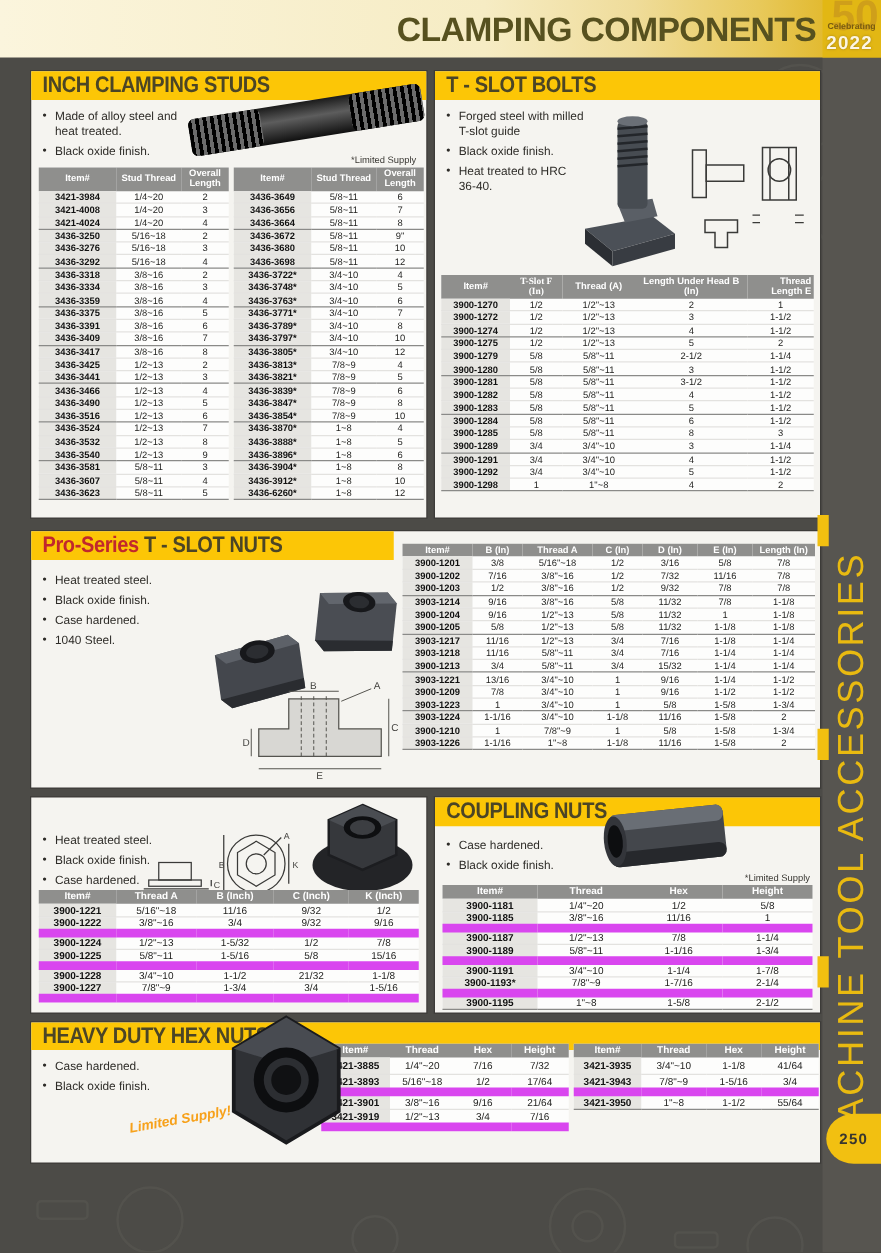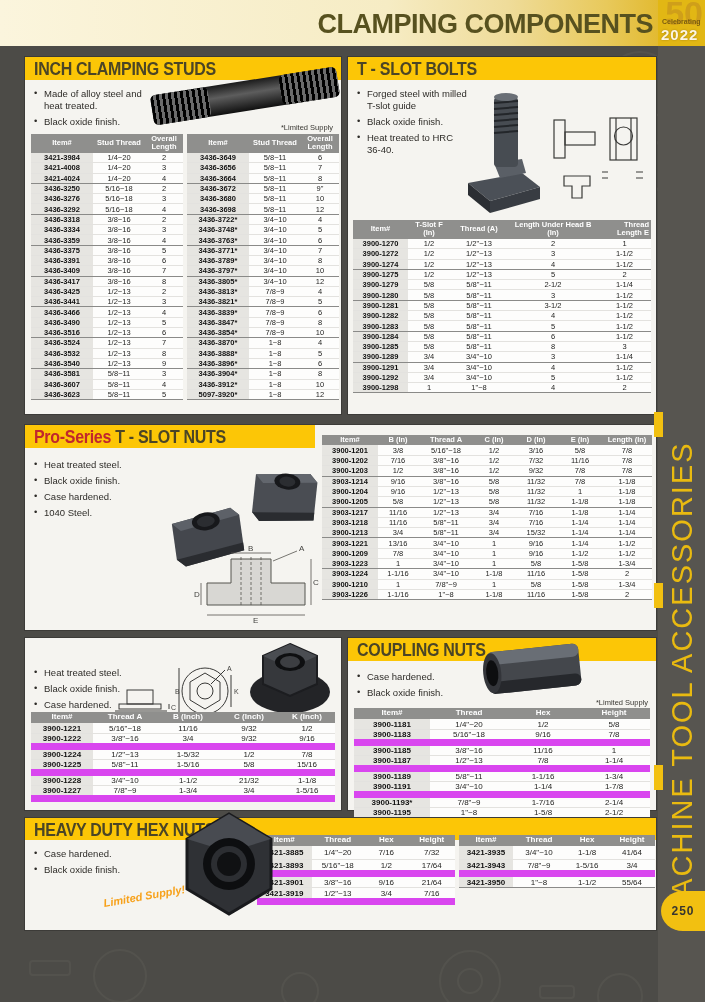--- a/index.html
+++ b/index.html
@@ -51,21 +51,21 @@
   .g3 tbody tr:nth-child(3n) td { border-bottom:1px solid #8a8a88; }
   .g2 tbody tr:nth-child(2n) td { border-bottom:7px solid #d946ef; }
   .fs7 { font-size:7.5px; } .fs7 th { font-size:7.5px; } .fs7 td { height:10.3px; }
   .fs8 { font-size:8px; }  .fs8 th { font-size:8px; }  .fs8 td { height:11px; }
   .fs8h td { height:14px; }
 
   
   .studs-t td:first-child, .studs-t th:first-child { width:62px; }
   .studs-t td:nth-child(2), .studs-t th:nth-child(2) { width:52px; }
   .studs-t td:nth-child(3), .studs-t th:nth-child(3) { width:38px; }
-  .tslot-t th:nth-child(1){width:55px;} .tslot-t th:nth-child(2){width:42px;}
+  .tslot-t th:nth-child(1){width:55px;} .tslot-t th:nth-child(2){width:42px;font-family:Liberation Serif, serif;}
   .tslot-t th:nth-child(3){width:58px;} .tslot-t th:nth-child(4){width:90px;} .tslot-t th:nth-child(5){width:53px;text-align:right;}
   .pro-t th:nth-child(1){width:56px;} .pro-t th:nth-child(2){width:40px;} .pro-t th:nth-child(3){width:56px;}
   .pro-t th:nth-child(4){width:40px;} .pro-t th:nth-child(5){width:44px;} .pro-t th:nth-child(6){width:44px;}
   .pro-t th:nth-child(7){width:50px;}
   .flg-t th:nth-child(1){width:62px;} .flg-t th:nth-child(2){width:64px;} .flg-t th:nth-child(3){width:62px;}
   .flg-t th:nth-child(4){width:60px;} .flg-t th:nth-child(5){width:56px;}
   .cpl-t th:nth-child(1){width:76px;} .cpl-t th:nth-child(2){width:78px;}
   .cpl-t th:nth-child(3){width:70px;} .cpl-t th:nth-child(4){width:72px;}
   .hvy-t th:nth-child(1){width:54px;} .hvy-t th:nth-child(2){width:52px;}
   .hvy-t th:nth-child(3){width:44px;} .hvy-t th:nth-child(4){width:46px;}
@@ -378,21 +378,21 @@
           <td>3436-3904*</td>
           <td>1~8</td>
           <td>8</td>
         </tr>
         <tr>
           <td>3436-3912*</td>
           <td>1~8</td>
           <td>10</td>
         </tr>
         <tr>
-          <td>5097-3920*</td>
+          <td>3436-6260*</td>
           <td>1~8</td>
           <td>12</td>
         </tr>
       </tbody>
     </table>
 </div>
 
 <div class="panel" style="left:348px; top:57px; width:308px; height:357px;">
   <div class="panel-bar">
     <span class="panel-title">T - SLOT BOLTS</span>
@@ -885,26 +885,20 @@
         </tr>
       </thead>
       <tbody>
         <tr>
           <td>3900-1181</td>
           <td>1/4"~20</td>
           <td>1/2</td>
           <td>5/8</td>
         </tr>
         <tr>
-          <td>3900-1183</td>
-          <td>5/16"~18</td>
-          <td>9/16</td>
-          <td>7/8</td>
-        </tr>
-        <tr>
           <td>3900-1185</td>
           <td>3/8"~16</td>
           <td>11/16</td>
           <td>1</td>
         </tr>
         <tr>
           <td>3900-1187</td>
           <td>1/2"~13</td>
           <td>7/8</td>
           <td>1-1/4</td>

